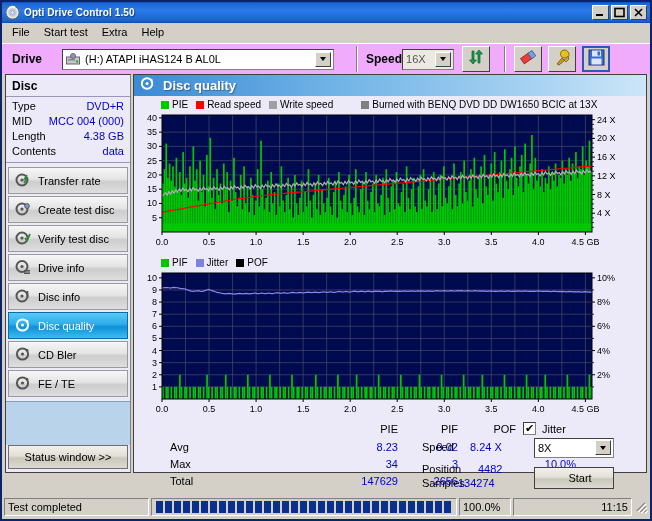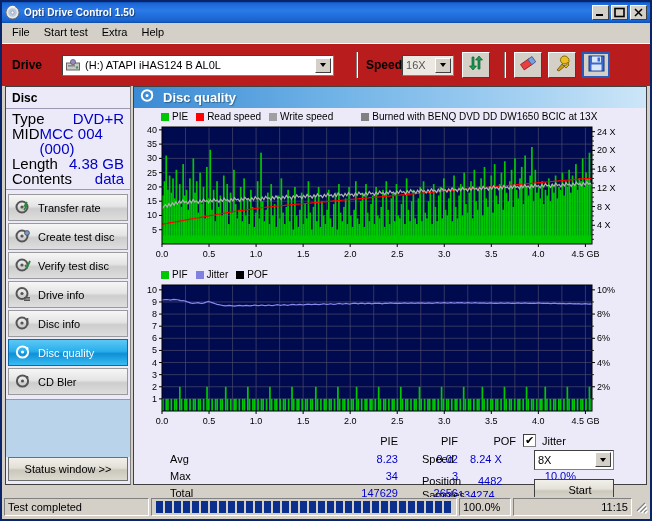--- a/index.html
+++ b/index.html
@@ -47,21 +47,21 @@
     height: 20px; background: #d4d0c8;
     display: flex; align-items: flex-start;
     padding-left: 3px; border-bottom: 0;
   }
   .menuitem {
     font-size: 11px; color: #000;
     padding: 2px 7px; line-height: 14px;
   }
   
   .drivebar {
-    height: 43px; background: #b91c1c;
+    height: 31px; background: #f0abfc;
     border-top: 1px solid #fff;
     display: flex; align-items: center;
     padding-left: 10px;
   }
   .lbl-bold { font-size: 12px; font-weight: bold; color: #000; }
   .combo {
     height: 21px; background: #fff;
     border: 1px solid #808080;
     border-top-color: #404040; border-left-color: #404040;
     display: flex; align-items: center;
@@ -103,21 +103,21 @@
     display: flex; flex-direction: column;
   }
   .disc-head {
     font-size: 12px; font-weight: bold; color: #000;
     padding: 4px 6px 3px 6px;
     border-bottom: 1px solid #9a98b5;
   }
   .disc-rows { padding: 2px 6px 3px 6px; border-bottom: 1px solid #9a98b5; }
   .disc-row {
     display: flex; justify-content: space-between;
-    font-size: 15px; line-height: 15px;
+    font-size: 11px; line-height: 15px;
   }
   .disc-row .k { color: #000; }
   .disc-row .v { color: #0000c8; }
   .navlist { padding: 2px 2px 0 2px; }
   .navbtn {
     height: 27px; margin: 2px 0;
     background: linear-gradient(to bottom, #f6f6f6 0%, #e4e4e4 45%, #cdcdcd 55%, #dedede 100%);
     border: 1px solid #9a9a9a;
     display: flex; align-items: center;
     font-size: 11px; color: #000;
@@ -394,20 +394,30 @@
         </div>
         <div class="navbtn">
           <span>
             <svg width="16" height="16" viewBox="0 0 16 16">
                 <circle cx="7.5" cy="8" r="5.6" fill="none" stroke="#555" stroke-width="2"></circle>
                 <circle cx="7.5" cy="8" r="1.6" fill="#555"></circle>
                 <path d="M11.5 3.5 l1.6 1.6 M13.1 3.5 l-1.6 1.6" stroke="#555" stroke-width="1.4"></path>
               </svg>
           </span>
           <span class="nlabel">CD Bler</span>
+        </div>
+        <div class="navbtn">
+          <span>
+            <svg width="16" height="16" viewBox="0 0 16 16">
+                <circle cx="7.5" cy="8" r="5.6" fill="none" stroke="#555" stroke-width="2"></circle>
+                <circle cx="7.5" cy="8" r="1.6" fill="#555"></circle>
+                <path d="M11.5 3.5 l1.6 1.6 M13.1 3.5 l-1.6 1.6" stroke="#555" stroke-width="1.4"></path>
+              </svg>
+          </span>
+          <span class="nlabel">FE / TE</span>
         </div>
       </div>
 
       <div class="leftspacer"></div>
       <div class="statuswin">Status window &gt;&gt;</div>
     </div>
 
     <div class="rightpanel">
       <div class="dq-header">
         <span>

